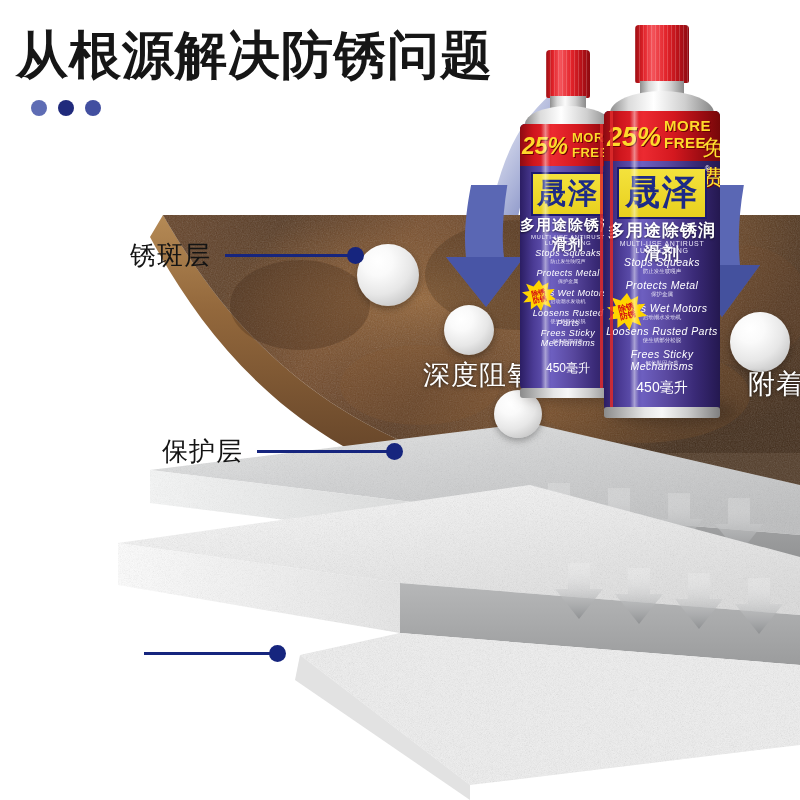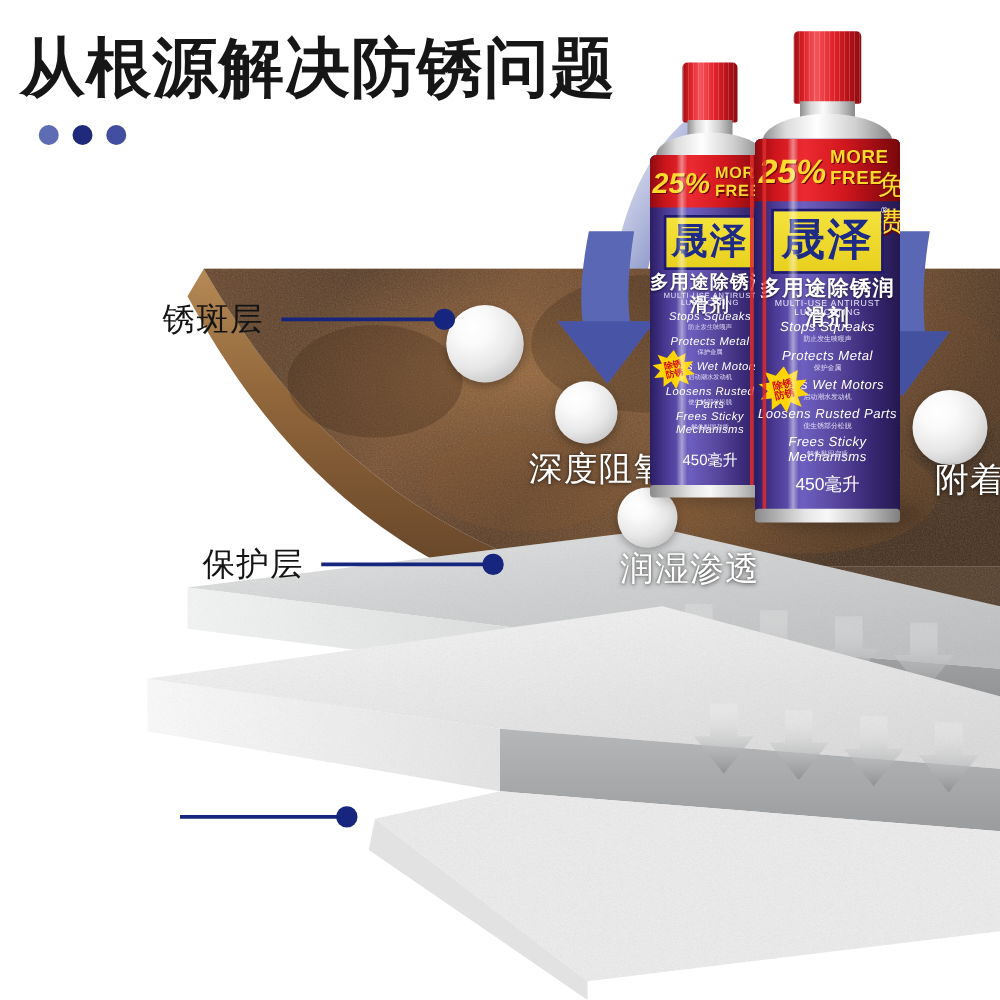--- a/index.html
+++ b/index.html
@@ -249,21 +249,20 @@
       </g>
     </svg>
   </div>
 
   <div class="sphere" style="left:357px;top:244px;width:62px;height:62px;"></div>
   <div class="sphere" style="left:444px;top:305px;width:50px;height:50px;"></div>
   <div class="sphere" style="left:494px;top:390px;width:48px;height:48px;"></div>
   <div class="sphere" style="left:730px;top:312px;width:60px;height:60px;"></div>
 
   <div class="wlabel" style="left:423px;top:357px;">深度阻氧</div>
-  <div class="wlabel" style="left:496px;top:437px;">润湿渗透</div>
   <div class="wlabel" style="left:748px;top:366px;">附着</div>
 
   <div class="callout" style="left:130px;top:238px;">
     <span class="ctext">锈斑层</span>
     <span class="cline" style="width:125px;margin-left:14px;"></span>
     <span class="cdot"></span>
   </div>
 
   <div class="callout" style="left:130px;top:434px;margin-left:32px;">
     <span class="ctext">保护层</span>

